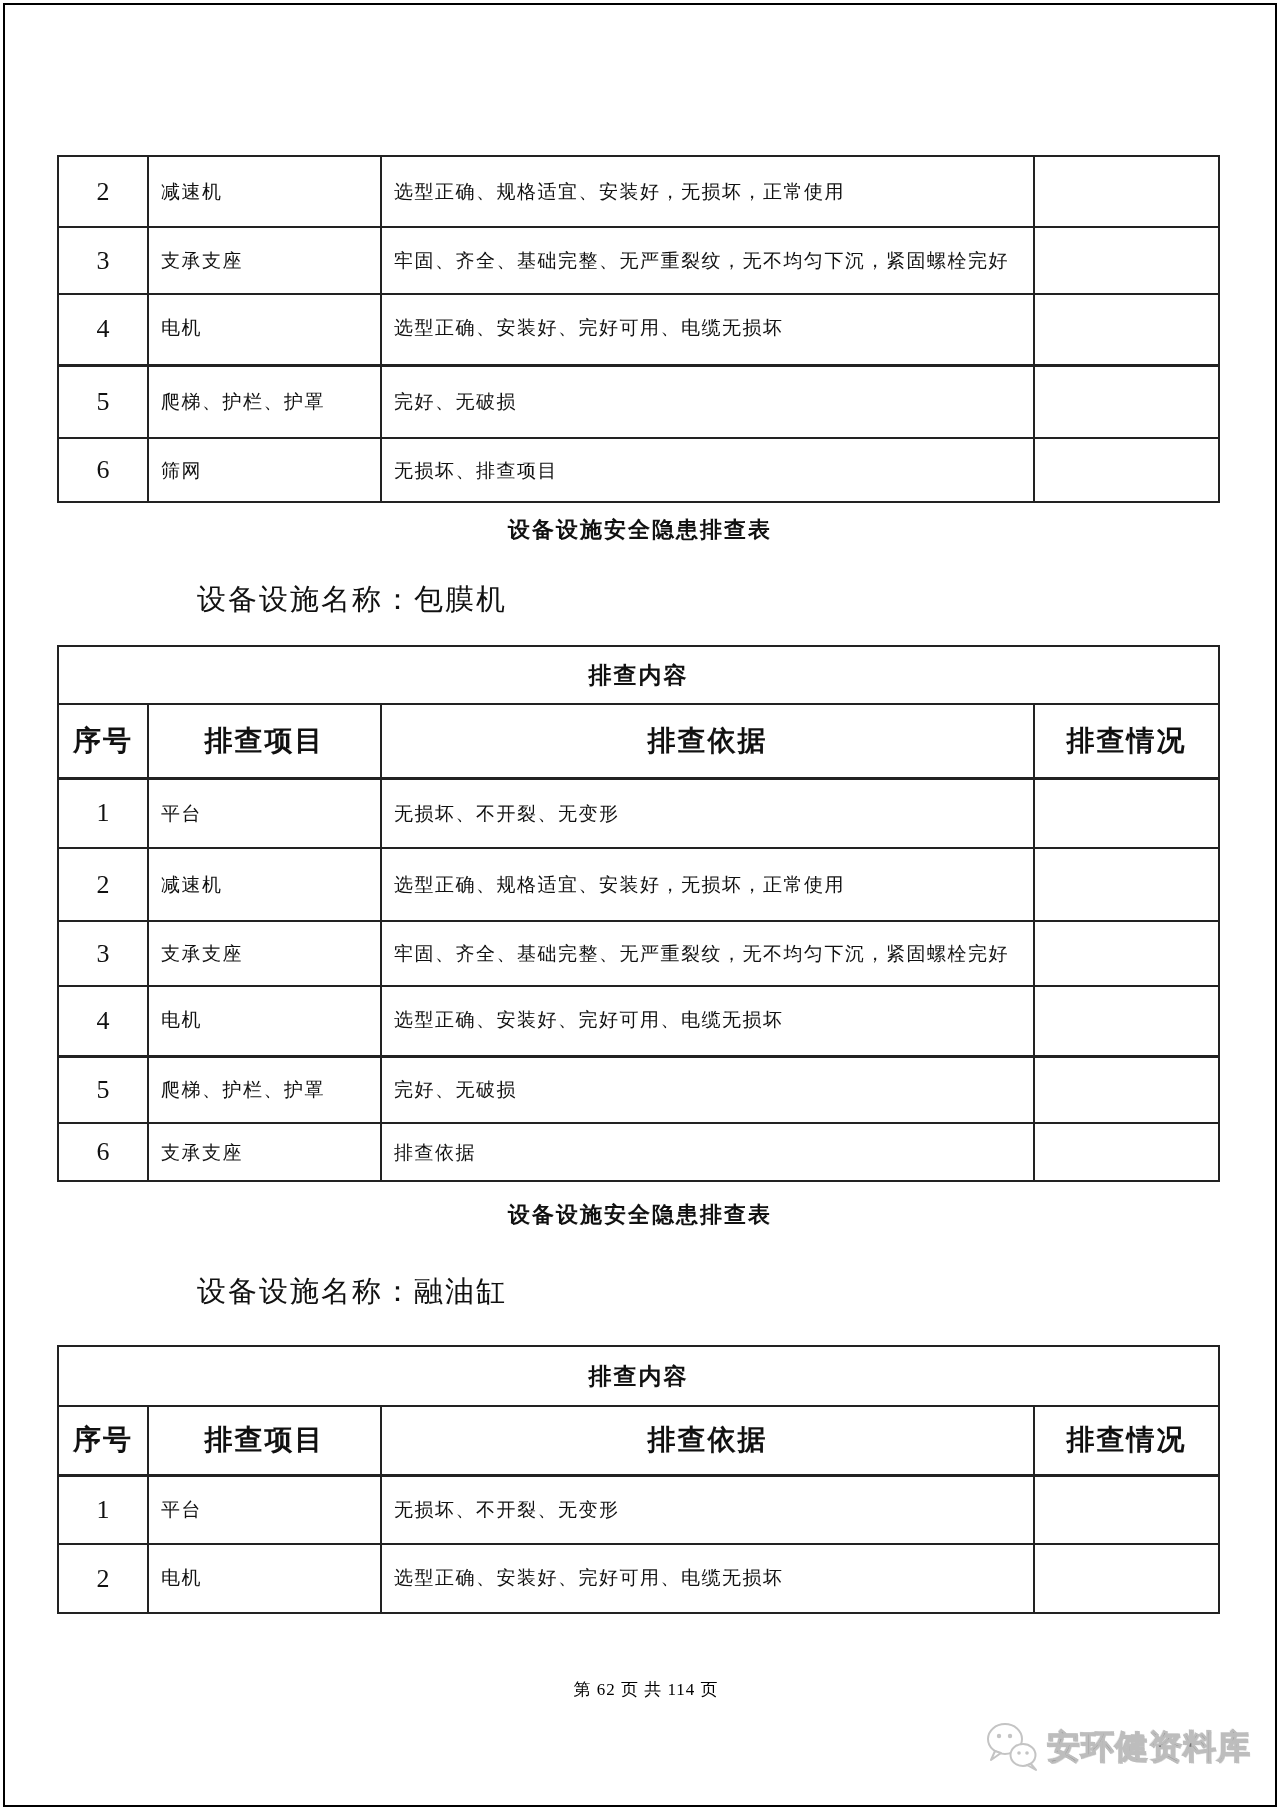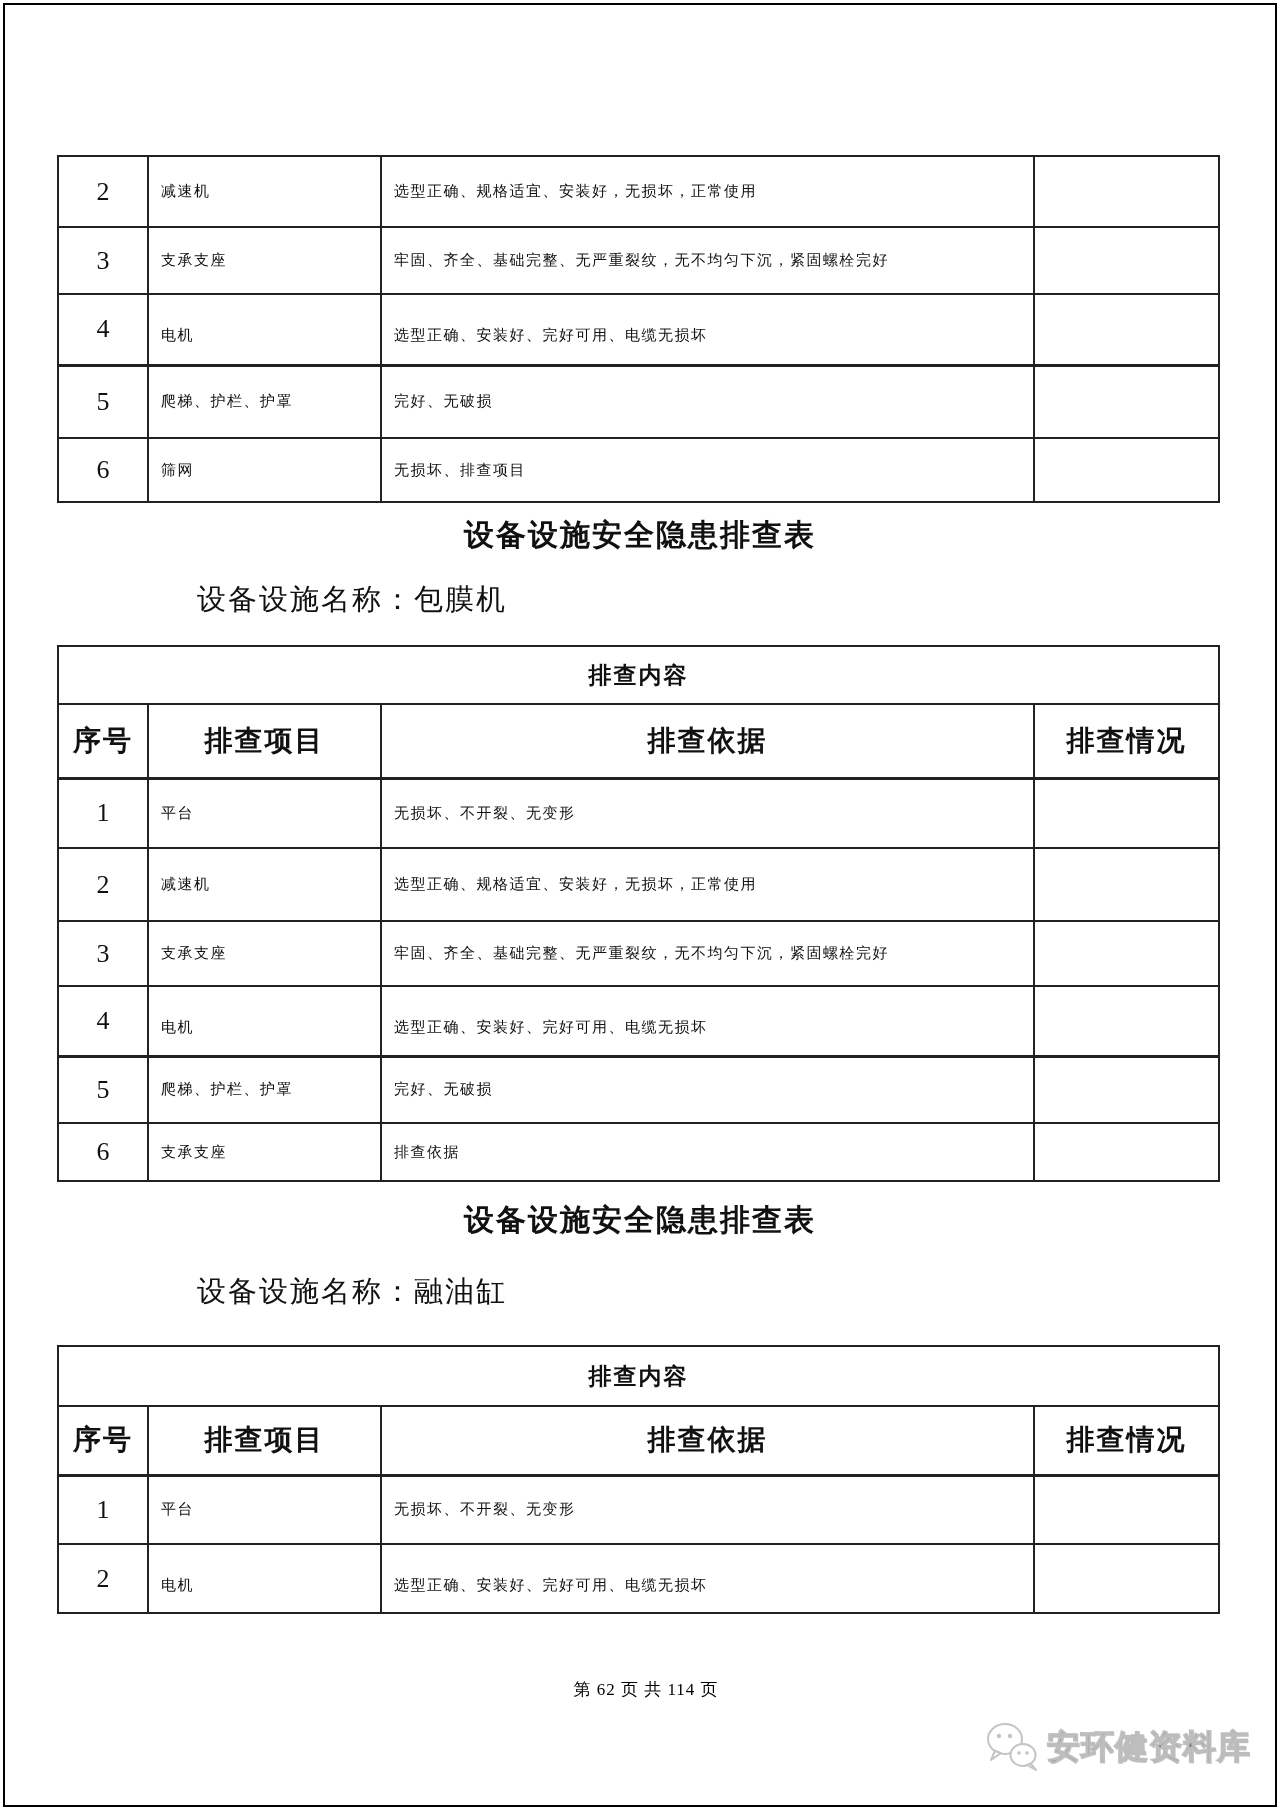--- a/index.html
+++ b/index.html
@@ -29,49 +29,49 @@
     vertical-align:middle;
     overflow:hidden;
   }
   td.no-cell {
     text-align:center;
     font-size:26px;
     font-family:"Liberation Serif","DejaVu Serif",serif;
   }
   td.item-cell, td.basis-cell {
     padding:0 12px;
-    font-size:15px;
+    font-size:19px;
     letter-spacing:1.5px;
     line-height:31px;
     border-radius:19px;
   }
   td.status-cell { }
   tr.top-align td.item-cell, tr.top-align td.basis-cell {
-    vertical-align:top; padding-top:25px;margin-top:26px;
+    vertical-align:top; padding-top:17px;margin-top:26px;
   }
   tr.thick-top td { border-top-width:3px; }
 
   td.content-header {
     text-align:center;
     font-weight:bold;
     font-size:23px;
     letter-spacing:2px;
   }
   tr.col-header td {
     text-align:center;
     font-weight:bold;
     font-size:28px;
     letter-spacing:2px;
   }
 
   .doc-title {
     position:absolute; left:0; width:1280px;
     text-align:center;
     font-weight:bold;
-    font-size:30px;
+    font-size:22px;
     letter-spacing:2px;
   }
   .equip-name {
     position:absolute; left:197px;
     font-weight:normal;
     font-size:29px;
     letter-spacing:2px;
   }
   .page-footer {
     position:absolute; left:6px; top:1678px; width:1280px;

